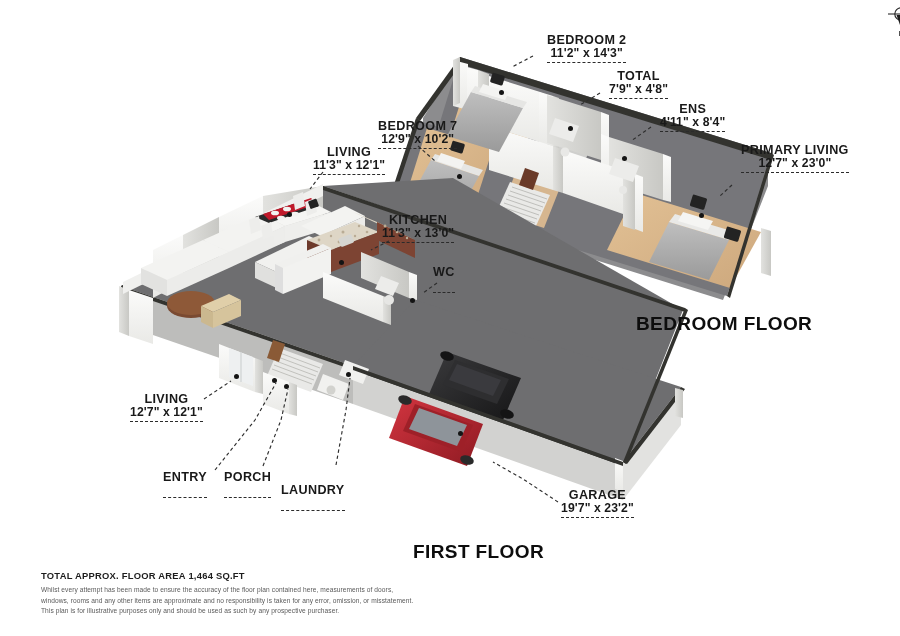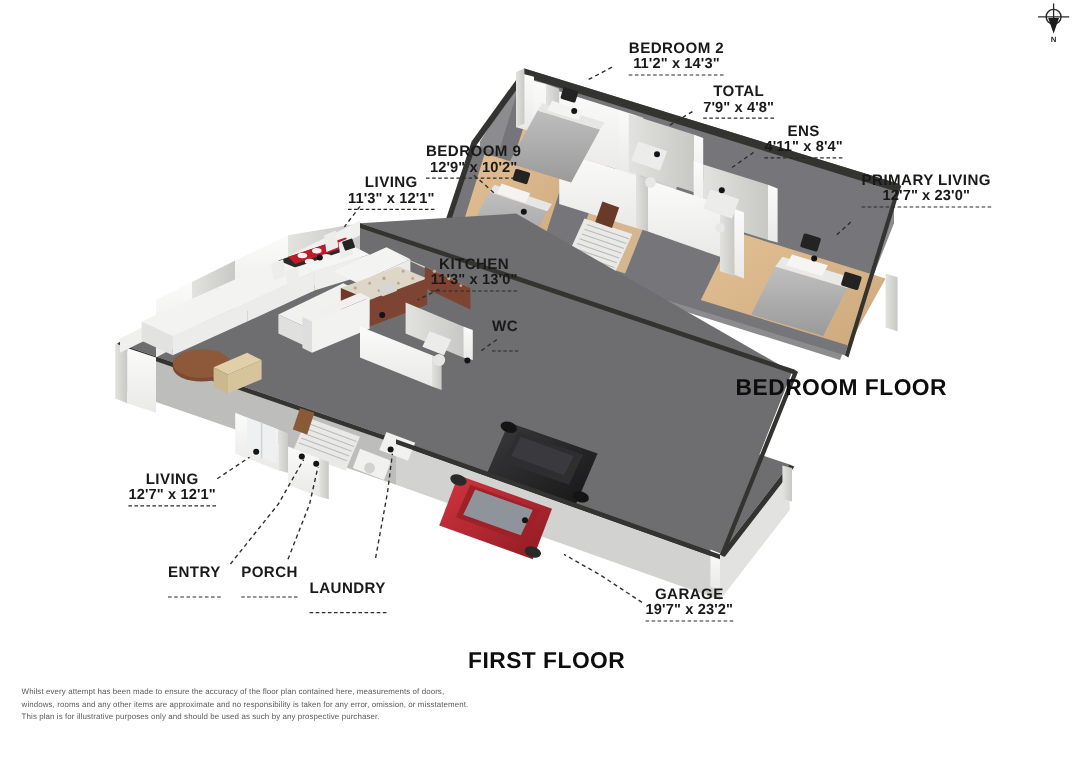--- a/index.html
+++ b/index.html
@@ -3,21 +3,21 @@
 <meta charset="utf-8">
 <title>Floor Plan</title>
 <style>
   html,body{margin:0;padding:0;background:#ffffff;}
   body{
     width:900px;height:636px;position:relative;overflow:hidden;
     font-family:"Liberation Sans","DejaVu Sans",sans-serif;
     color:#1b1b1b;
     -webkit-font-smoothing:antialiased;
   }
-  .stage{position:absolute;inset:0;}
+  .stage{position:absolute;inset:0;margin-left:23px;}
 
   
   .room-label{
     position:absolute;text-align:center;line-height:1.14;
     white-space:nowrap;color:#191919;
   }
   .room-label .rname{
     display:block;font-size:12.6px;font-weight:600;letter-spacing:.35px;
   }
   .room-label .rdim{
@@ -380,21 +380,21 @@
         <span class="rname">ENS</span>
         <span class="rdim">4'11" x 8'4"</span>
       </div>
       <div class="dot" style="left: 598.5px; top: 155.5px;"></div>
       <div class="room-label" style="left: 718px; top: 143px;">
         <span class="rname">PRIMARY LIVING</span>
         <span class="rdim">12'7" x 23'0"</span>
       </div>
       <div class="dot" style="left: 675.5px; top: 212.5px;"></div>
       <div class="room-label" style="left: 355px; top: 119px;">
-        <span class="rname">BEDROOM 9</span>
+        <span class="rname">BEDROOM 7</span>
         <span class="rdim">12'9" x 10'2"</span>
       </div>
       <div class="dot" style="left: 433.5px; top: 173.5px;"></div>
       <div class="room-label" style="left: 290px; top: 145px;">
         <span class="rname">LIVING</span>
         <span class="rdim">11'3" x 12'1"</span>
       </div>
       <div class="dot" style="left: 263.5px; top: 211.5px;"></div>
       <div class="room-label" style="left: 359px; top: 213px;">
         <span class="rname">KITCHEN</span>
@@ -438,20 +438,21 @@
     <svg width="34" height="30" viewBox="0 0 34 30">
       <line x1="17" y1="1" x2="17" y2="24" stroke="#2a2a2a" stroke-width="1.1"></line>
       <line x1="4" y1="12" x2="30" y2="12" stroke="#2a2a2a" stroke-width="1.1"></line>
       <circle cx="17" cy="12" r="6.2" fill="none" stroke="#2a2a2a" stroke-width="1.2"></circle>
       <polygon points="17,26 12.5,13 21.5,13" fill="#1c1c1c"></polygon>
     </svg>
     <span class="clabel">N</span>
   </div>
 
   <div class="footer">
+    <div class="f-area">TOTAL APPROX. FLOOR AREA 1,464 SQ.FT</div>
     <div class="f-disc">
       <div>Whilst every attempt has been made to ensure the accuracy of the floor plan contained here, measurements of doors,</div>
       <div>windows, rooms and any other items are approximate and no responsibility is taken for any error, omission, or misstatement.</div>
       <div>This plan is for illustrative purposes only and should be used as such by any prospective purchaser.</div>
     </div>
   </div>
 
 </div>
 
 </body></html>

